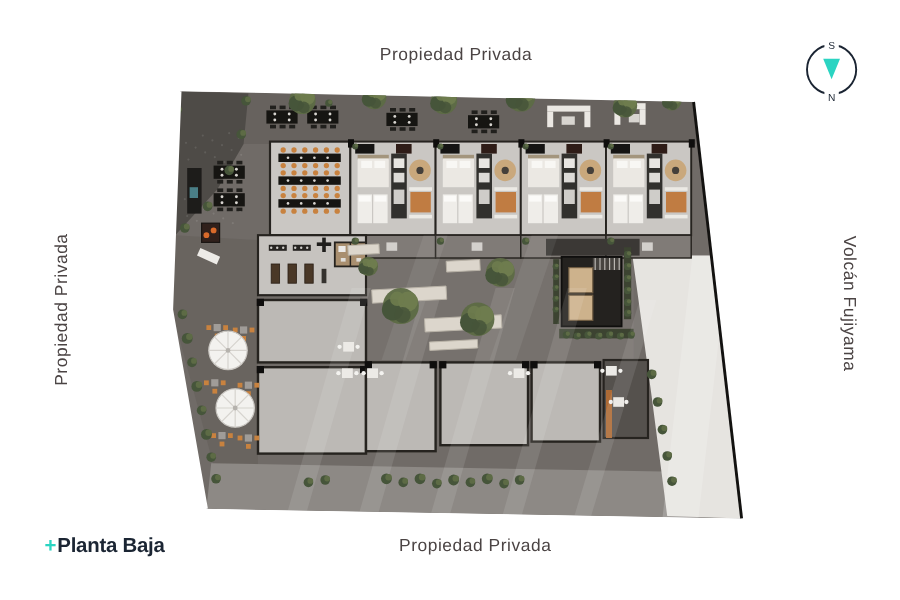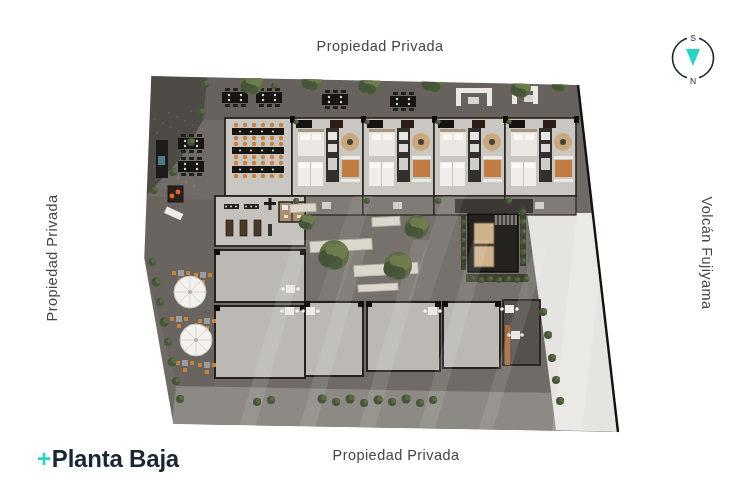--- a/index.html
+++ b/index.html
@@ -9,21 +9,21 @@
   }
   .label{
     position:absolute;color:var(--c-label,#4b4444);font-size:14.5px;
     letter-spacing:.45px;white-space:nowrap;
   }
   #label-top{top:38px;left:0;width:750px;text-align:center;text-indent:10px;}
   #label-bottom{top:447px;left:0;width:750px;text-align:center;text-indent:42px;}
   #label-left{left:52px;top:258px;transform:translate(-50%,-50%) rotate(-90deg);}
   #label-right{left:707px;top:253px;transform:translate(-50%,-50%) rotate(90deg);}
   #logo{
-    position:absolute;left:37px;top:445px;font-size:24px;font-weight:700;
+    position:absolute;left:37px;top:445px;font-size:17px;font-weight:700;
     color:var(--c-navy,#1b2533);letter-spacing:-.2px;
   }
   #logo .plus{color:var(--c-teal,#2bd4c2);margin-right:1px;}
   #compass{position:absolute;left:663px;top:27px;}
   #plan-svg{position:absolute;left:0;top:0;}
 </style>
 </head>
 <body>
 
 <svg id="plan-svg" width="750" height="500" viewBox="0 0 750 500">

